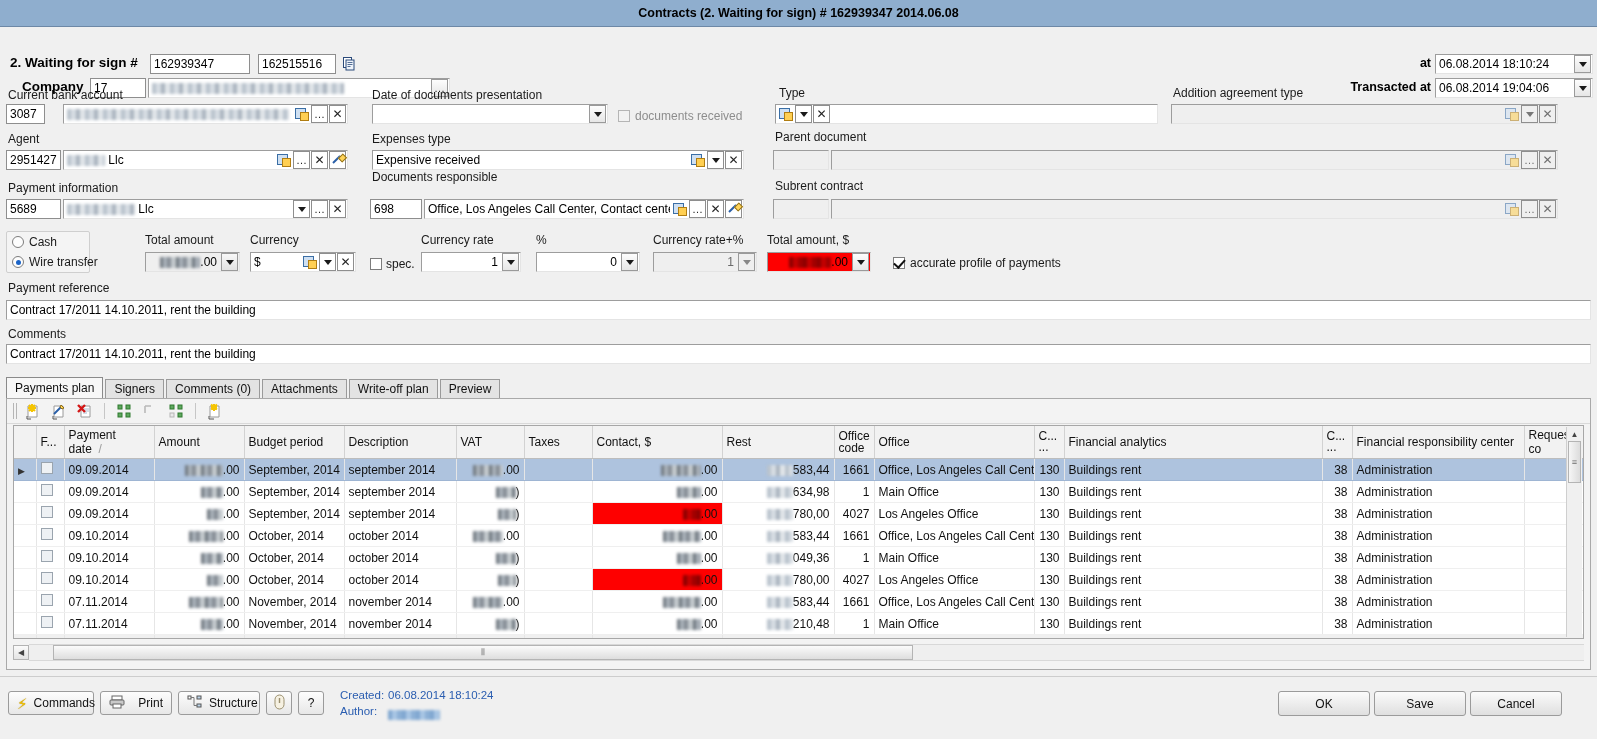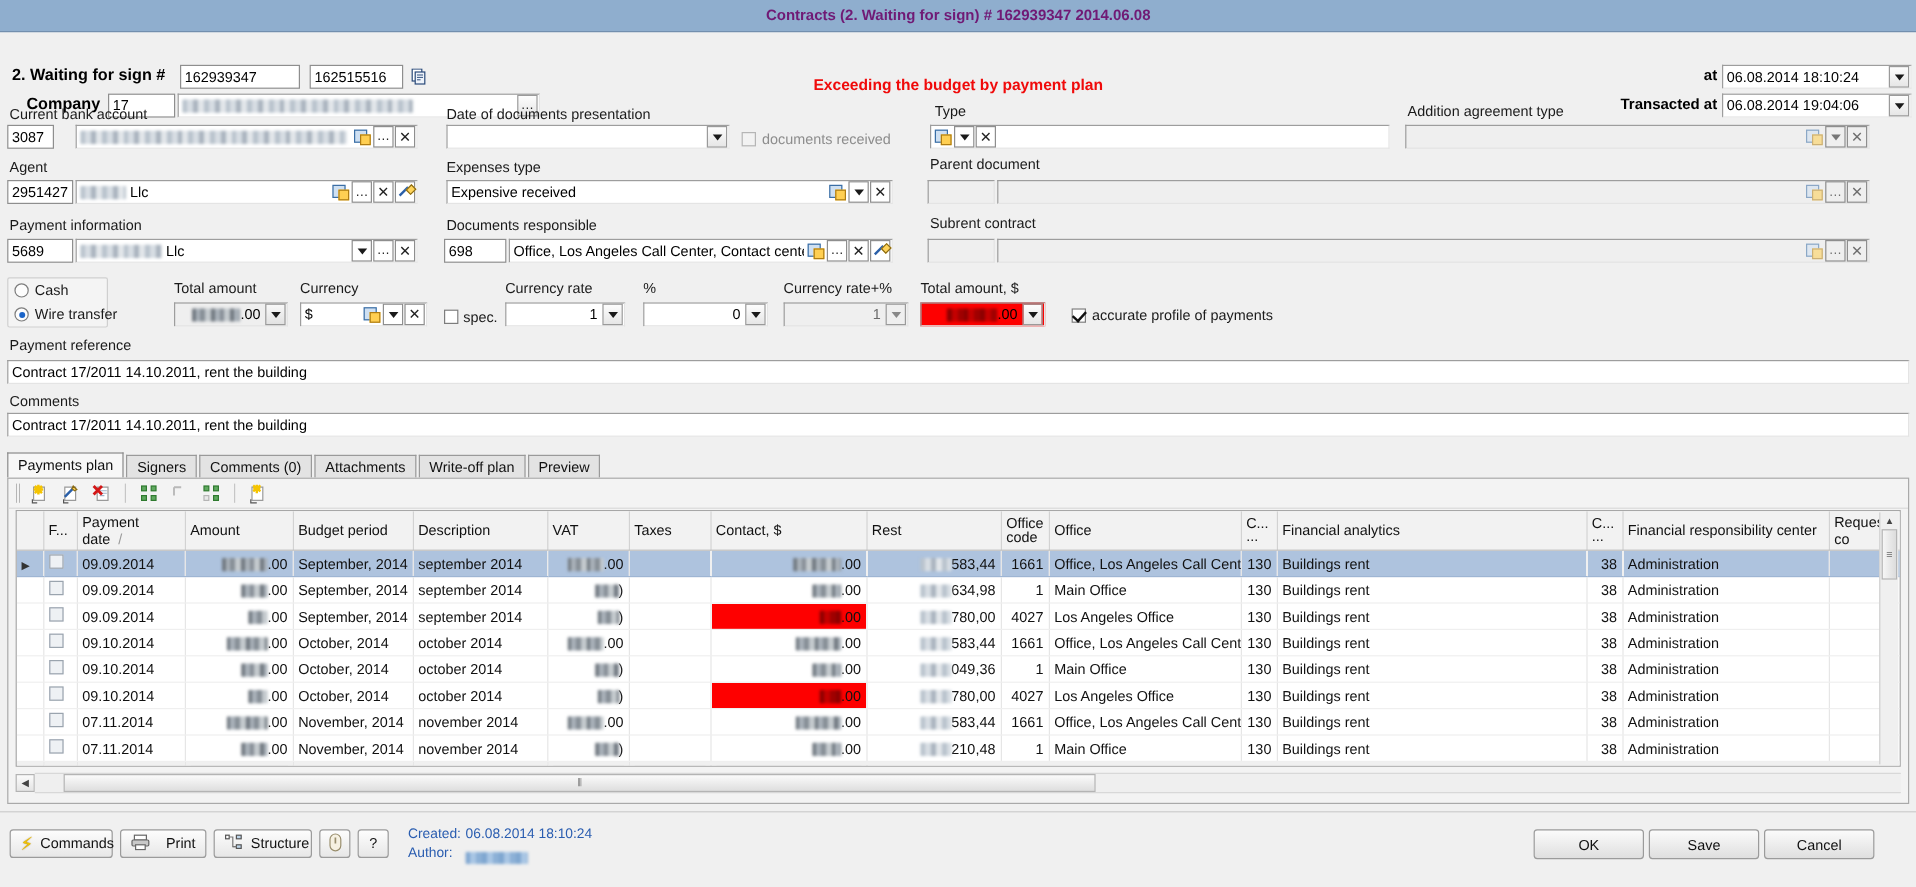--- a/index.html
+++ b/index.html
@@ -9,21 +9,21 @@
     font-family:"Liberation Sans","DejaVu Sans",sans-serif;
     font-size:12px;color:#000;
     -webkit-font-smoothing:antialiased;
   }
   .app{position:relative;width:1597px;height:739px;}
 
   
   .titlebar{
     height:26px;background:#8faece;border-bottom:1px solid #6d88a6;
     display:flex;align-items:center;justify-content:center;
-    font-size:12.5px;font-weight:bold;color:#701a75;
+    font-size:12.5px;font-weight:bold;color:#000000;
   }
 
   
   .header{position:relative;height:54px;background:#f0f0f0;}
   .hdr-label{font-size:13.5px;font-weight:bold;}
   .warn{
     position:absolute;left:0;right:0;top:36px;text-align:center;
     color:#f00a0a;font-weight:bold;font-size:13px;
   }
 
@@ -152,21 +152,20 @@
         </svg>
     </div>
 
     <div style="position:absolute;left:22px;top:52px;" class="hdr-label">Company</div>
     <input class="tin" style="position: absolute; left: 90px; top: 51px; width: 56px;" value="17">
     <div class="sunken" style="position:absolute;left:148px;top:51px;width:302px;">
       <span class="val"><span class="blur" style="width:192px;"></span></span>
       <div class="sb" style="margin-right:1px;">…</div>
     </div>
 
-    <div class="warn">Exceeding the budget by payment plan</div>
 
     <div style="position:absolute;right:166px;top:29px;font-weight:bold;font-size:12.5px;">at</div>
     <div class="sunken" style="position:absolute;right:4px;top:27px;width:158px;">
       <span class="val">06.08.2014 18:10:24</span>
       <div class="sb" style="margin-right:1px;">
           <i class="arw"></i>
         </div>
     </div>
 
     <div style="position:absolute;right:166px;top:53px;font-weight:bold;font-size:12.5px;">Transacted at</div>
@@ -239,21 +238,21 @@
         <i class="pick"></i>
       </div>
     <div class="sb flat">
         <i class="arw"></i>
       </div>
     <div class="sb flat" style="margin-right:1px;">
         <span class="xg">✕</span>
       </div>
   </div>
 
-  <div style="position:absolute;left:372px;top:181px;" class="lbl">Documents responsible</div>
+  <div style="position:absolute;left:372px;top:170px;" class="lbl">Documents responsible</div>
   <input class="tin" style="position: absolute; left: 370px; top: 199px; width: 52px;" value="698">
   <div class="sunken" style="position:absolute;left:424px;top:199px;width:320px;">
     <span class="val">Office, Los Angeles Call Center, Contact center, ...</span>
     <div class="sb nb">
         <i class="pick"></i>
       </div>
     <div class="sb flat">…</div>
     <div class="sb flat">
         <span class="xg">✕</span>
       </div>

